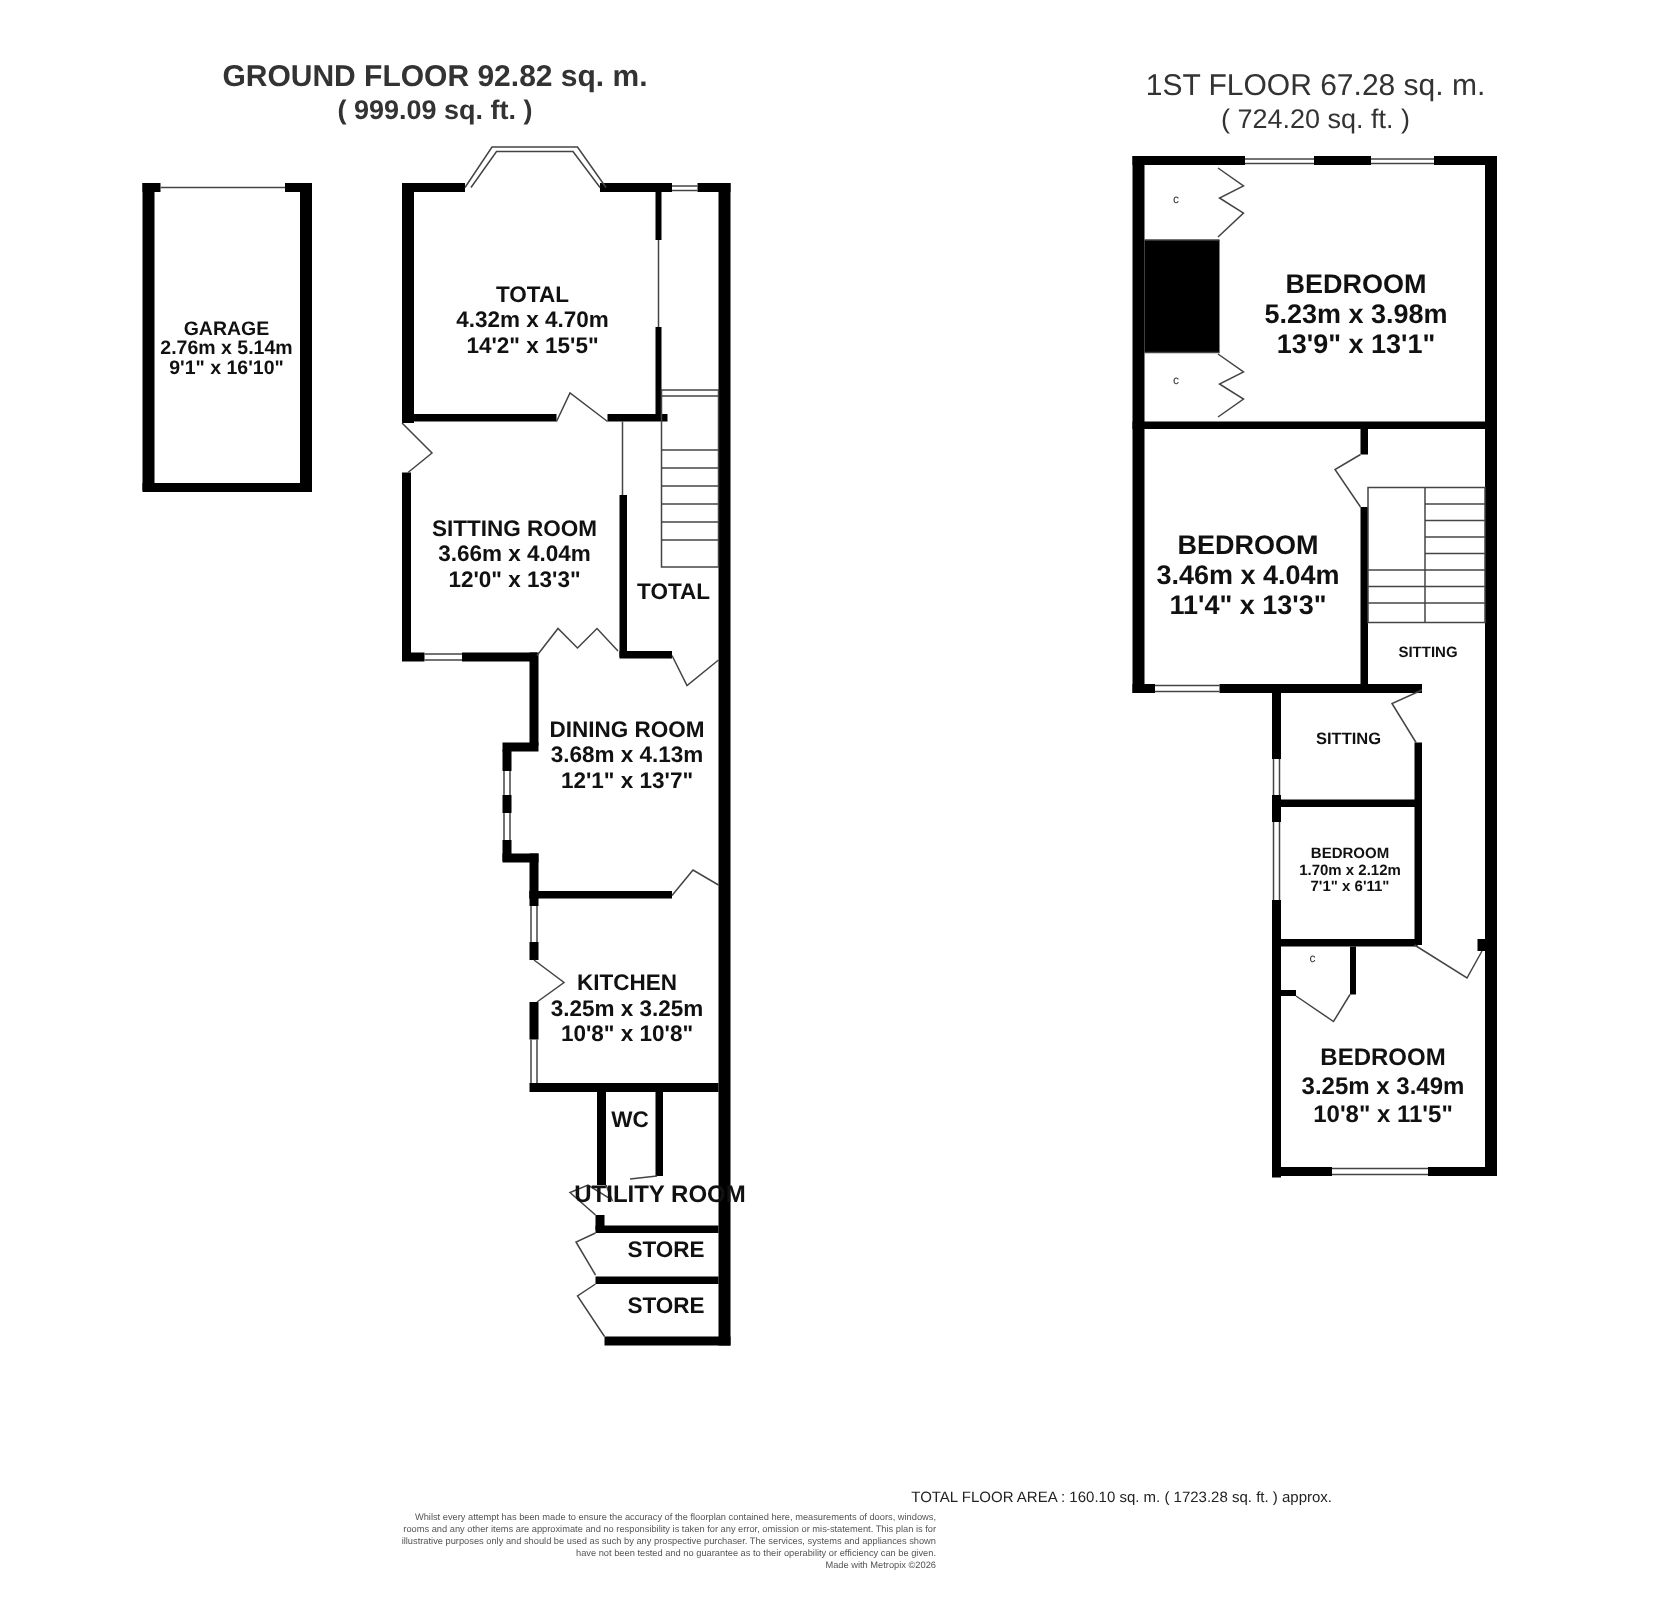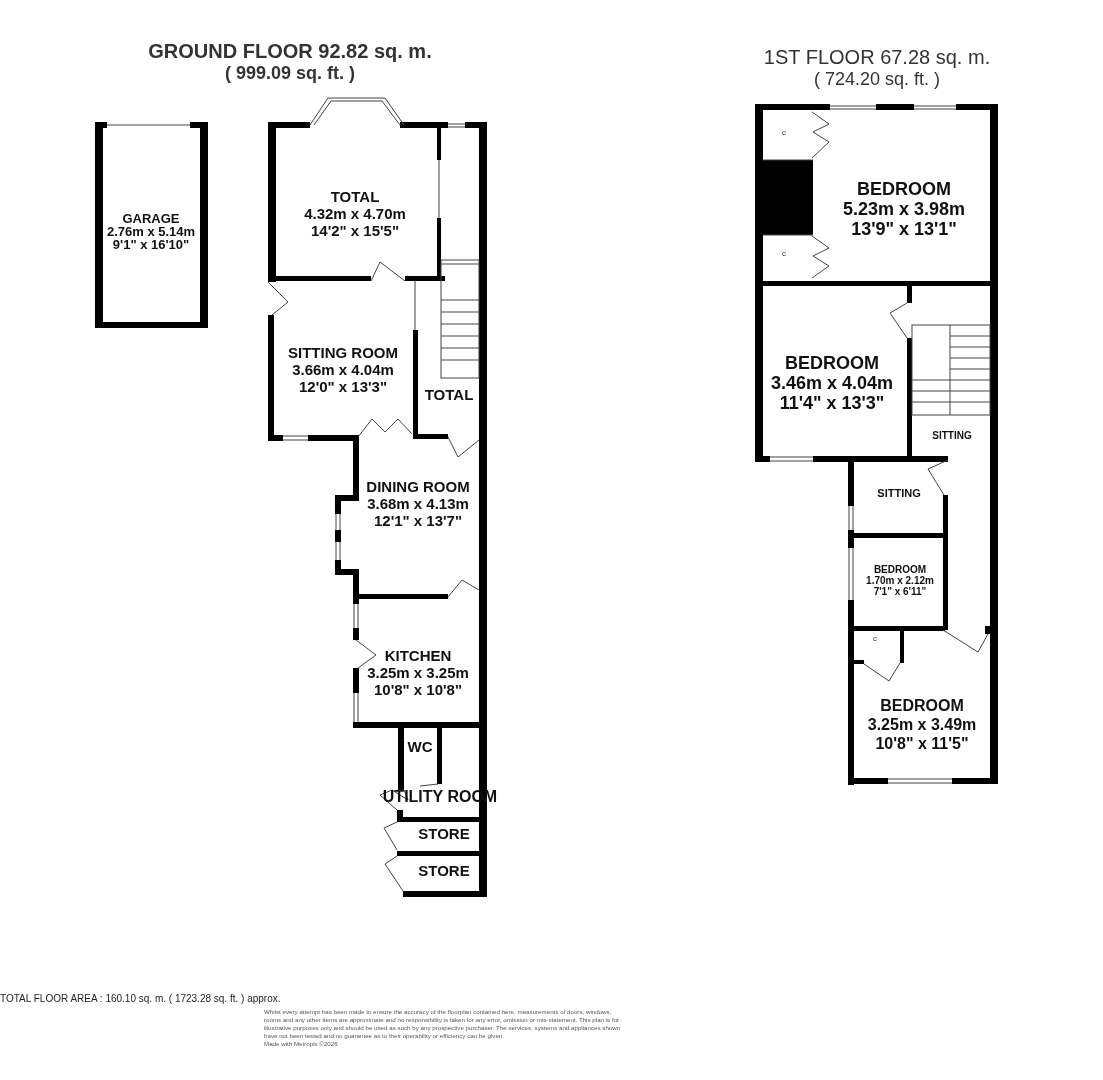--- a/index.html
+++ b/index.html
@@ -4,21 +4,21 @@
 <style>
   html, body { margin:0; padding:0; background:#ffffff; }
   body { width:1103px; height:1080px; position:relative; overflow:hidden; font-family:"Liberation Sans", sans-serif; color:#111; }
   .title { position:absolute; text-align:center; color:#333; font-size:20px; line-height:22px; }
   .title .sub { font-size:18px; }
   svg.plan { position:absolute; left:0; top:0; }
   .lbl { position:absolute; text-align:center; font-weight:bold; color:#111; white-space:nowrap; transform:translateX(-50%); }
   .lbl .name { display:block; }
   .lbl .dim { display:block; }
   .c-mark { position:absolute; font-size:8px; color:#333; }
-  .footer { position:absolute; left:0; width:888px; text-align:left; }
+  .footer { position:absolute; left:0; width:888px; text-align:right; }
   .footer .total { font-size:10px; color:#222; top:0; }
   .footer .disc { font-size:6.2px; color:#555; line-height:8px; width:360px; margin:4px auto 0; }
 </style>
 </head>
 <body>
 
 <div class="title" style="left:90px; top:40px; width:400px;font-weight:bold;">
   <div>GROUND FLOOR 92.82 sq. m.</div>
   <div class="sub">( 999.09 sq. ft. )</div>
 </div>

